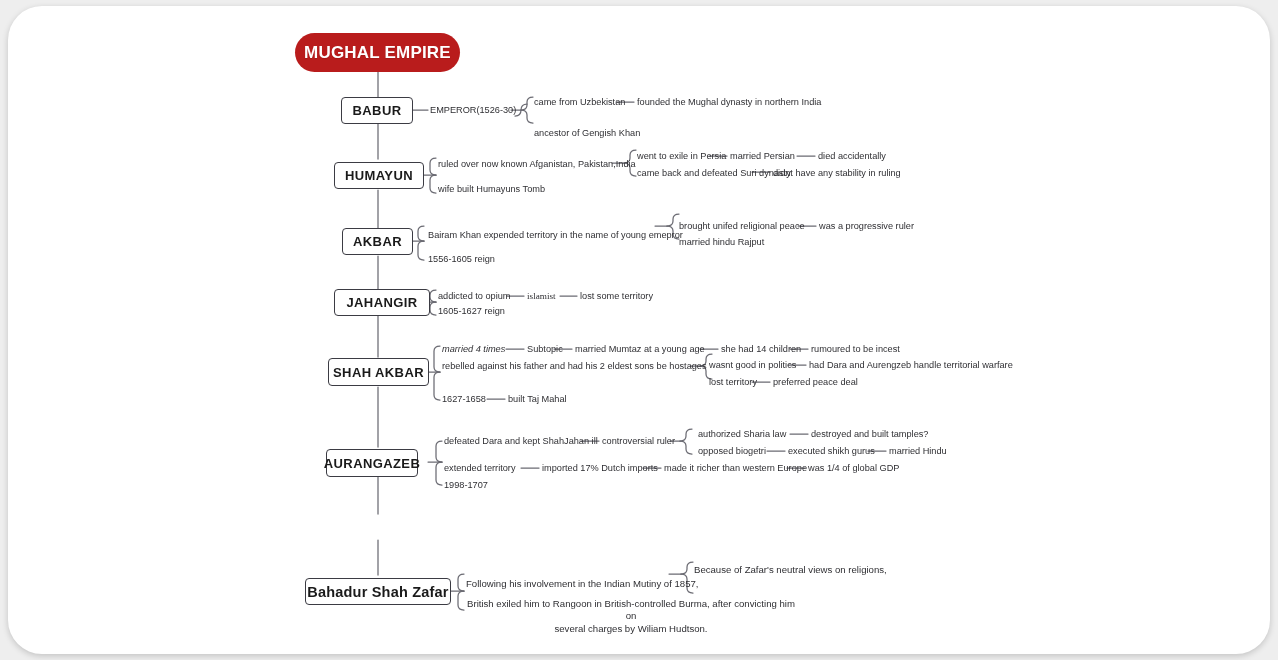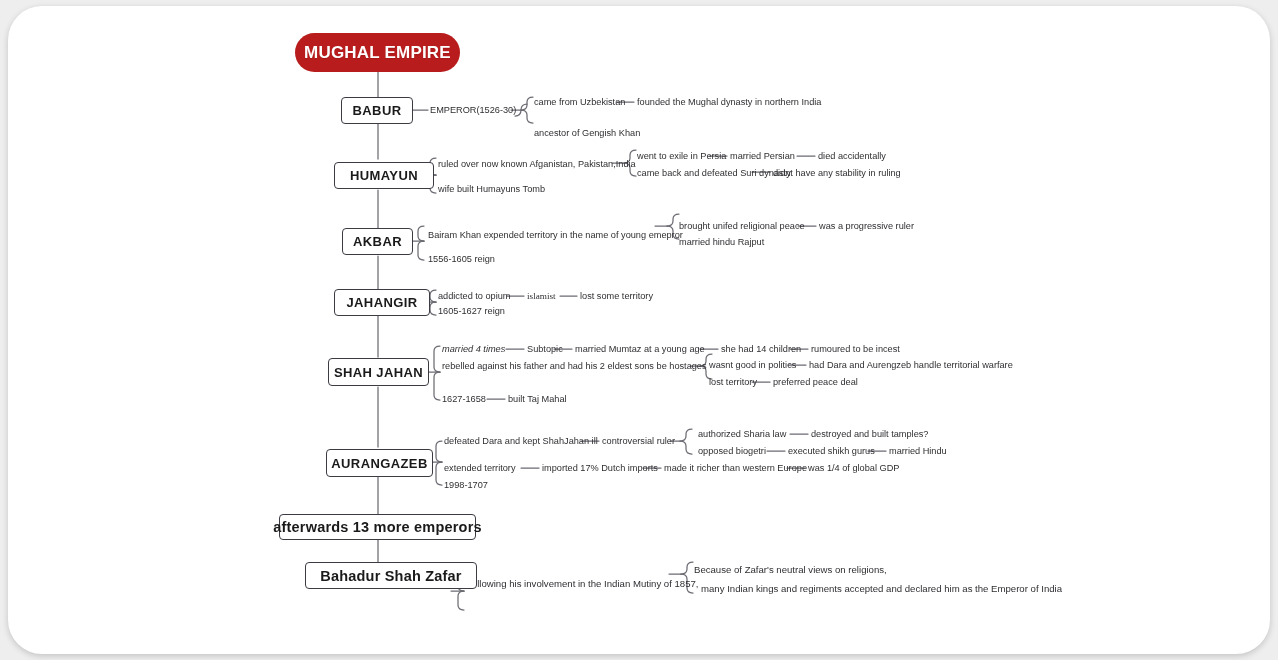--- a/index.html
+++ b/index.html
@@ -162,45 +162,42 @@
     </svg>
 
     <div class="node root" style="left:295px; top:33px; width:165px; height:39px;">
       <span>MUGHAL EMPIRE</span>
     </div>
 
     <div class="node emperor" style="left:341px; top:97px; width:72px; height:27px;">
       <span>BABUR</span>
     </div>
 
-    <div class="node emperor" style="left:334px; top:162px; width:100px; height:27px;">
+    <div class="node emperor" style="left:334px; top:162px; width:90px; height:27px;">
       <span>HUMAYUN</span>
     </div>
 
     <div class="node emperor" style="left:342px; top:228px; width:71px; height:27px;">
       <span>AKBAR</span>
     </div>
 
     <div class="node emperor" style="left:334px; top:289px; width:96px; height:27px;">
       <span>JAHANGIR</span>
     </div>
 
     <div class="node emperor" style="left:328px; top:358px; width:101px; height:28px;">
-      <span>SHAH JAHAN</span>
-    </div>
-
-    <div class="node emperor" style="left:326px; top:449px; width:107px; height:28px;">
+      <span>SHAH AKBAR</span>
+    </div>
+
+    <div class="node emperor" style="left:326px; top:449px; width:92px; height:28px;">
       <span>AURANGAZEB</span>
     </div>
 
-    <div class="node wide" style="left:279px; top:514px; width:197px; height:26px;">
-      <span>afterwards 13 more emperors</span>
-    </div>
-
-    <div class="node wide" style="left:305px; top:562px; width:172px; height:27px;">
+
+    <div class="node wide" style="left:305px; top:578px; width:146px; height:27px;">
       <span>Bahadur Shah Zafar</span>
     </div>
 
     <div class="leaf" style="left:430px; top:105px;">EMPEROR(1526-30)</div>
     <div class="leaf" style="left:534px; top:97px;">came from Uzbekistan</div>
     <div class="leaf" style="left:637px; top:97px;">founded the Mughal dynasty in northern India</div>
     <div class="leaf" style="left:534px; top:108px;margin-top:20px;">ancestor of Gengish Khan</div>
 
     <div class="leaf" style="left:438px; top:159px;">ruled over now known Afganistan, Pakistan,India</div>
     <div class="leaf" style="left:637px; top:151px;">went to exile in Persia</div>
@@ -242,16 +239,17 @@
     <div class="leaf" style="left:788px; top:446px;">executed shikh gurus</div>
     <div class="leaf" style="left:889px; top:446px;">married Hindu</div>
     <div class="leaf" style="left:444px; top:463px;">extended territory</div>
     <div class="leaf" style="left:542px; top:463px;">imported 17% Dutch imports</div>
     <div class="leaf" style="left:664px; top:463px;">made it richer than western Europe</div>
     <div class="leaf" style="left:808px; top:463px;">was 1/4 of global GDP</div>
     <div class="leaf" style="left:444px; top:480px;">1998-1707</div>
 
     <div class="leaf big" style="left:466px; top:578px;">Following his involvement in the Indian Mutiny of 1857,</div>
     <div class="leaf big" style="left:694px; top:564px;">Because of Zafar's neutral views on religions,</div>
-    <div class="leaf big" style="left:701px; top:583px;">many Indian kings and regiments accepted and declared him as the Emperor of India</div>
+    <div class="leaf big wrap" style="left:466px; top:598px; width:330px; white-space:pre-line;">British exiled him to Rangoon in British-controlled Burma, after convicting him on
+several  charges by Wiliam Hudtson.</div>
 
   </div>
 </div>
 
 </body></html>

